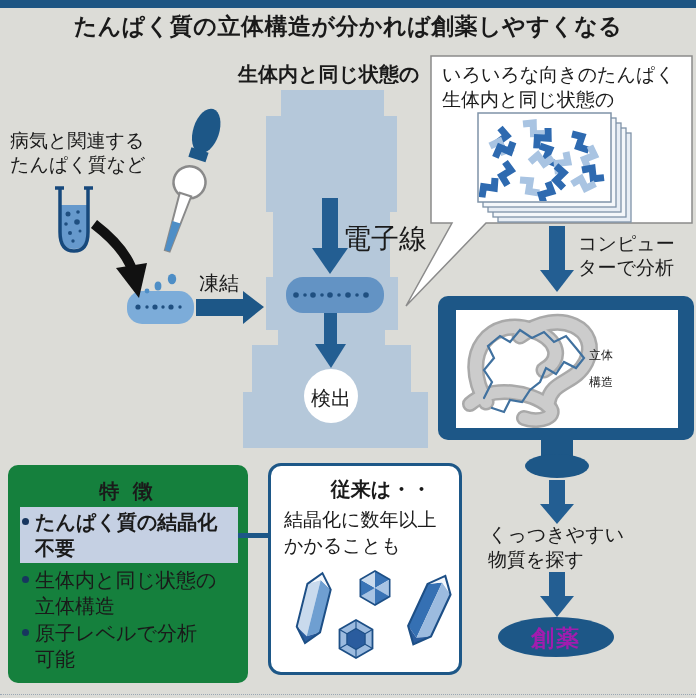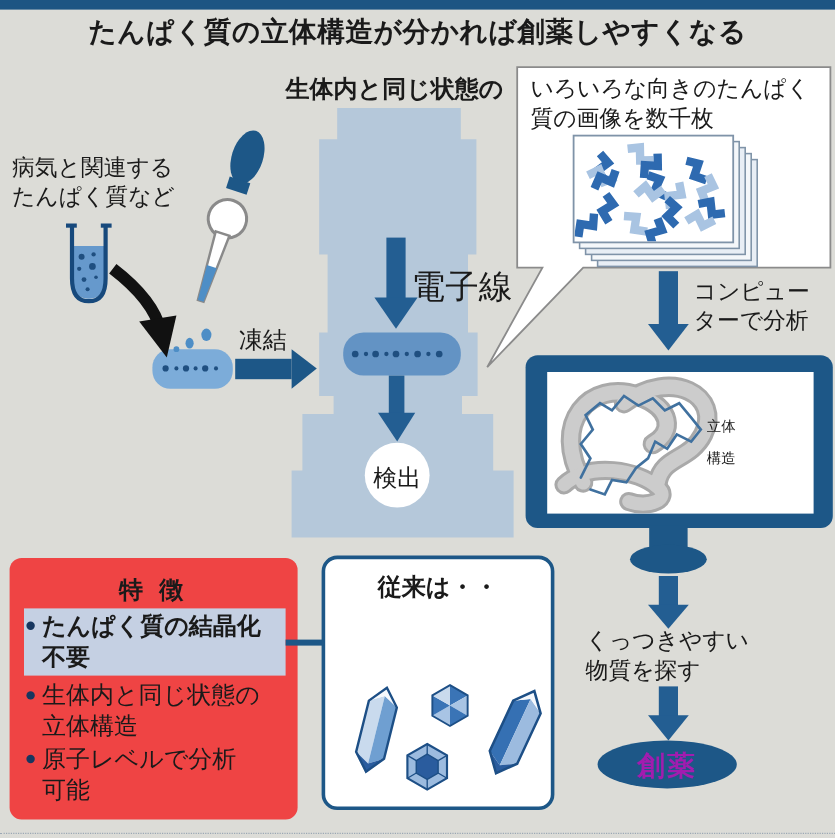--- a/index.html
+++ b/index.html
@@ -13,30 +13,30 @@
   .scope-label{left:238px;top:61px;font-size:20px;font-weight:bold;}
   .sample-label{left:10px;top:129px;font-size:19px;font-weight:500;line-height:24px;}
   .freeze-label{left:199px;top:270px;font-size:20px;font-weight:500;}
   .electron-label{left:343px;top:220px;font-size:28px;font-weight:500;}
   .detect-label{left:303px;top:385px;width:56px;text-align:center;font-size:20px;}
   .images-label{left:442px;top:62px;font-size:19px;line-height:25px;}
   .computer-label{left:578px;top:232px;font-size:19px;line-height:24px;}
   .structure-label{left:589px;top:342px;font-size:12px;line-height:27px;}
   .search-label{left:488px;top:522px;font-size:19px;line-height:25px;}
   .drug-label{left:498px;top:623px;width:116px;text-align:center;font-size:23px;font-weight:bold;color:#a21caf;letter-spacing:2px;}
-  .features-box{position:absolute;left:8px;top:465px;width:240px;height:218px;background:#ef4444;border-radius:10px;z-index:2;}
+  .features-box{position:absolute;left:8px;top:465px;width:240px;height:218px;background:#15803d;border-radius:10px;z-index:2;}
   .features-title{position:absolute;left:0;top:13px;width:100%;text-align:center;font-size:20px;font-weight:bold;letter-spacing:4px;}
   .feat-hl{position:absolute;left:12px;top:42px;width:218px;height:56px;background:#c5d0e3;}
   .feat-item{position:absolute;font-size:20px;line-height:26px;}
   .feat-item .dot{position:absolute;left:-13px;top:9px;width:7px;height:7px;border-radius:50%;background:#17365f;}
   .fi1{left:27px;top:44px;font-weight:bold;}
   .fi2{left:27px;top:102px;}
   .fi3{left:27px;top:155px;}
   .conv-box{position:absolute;left:268px;top:463px;width:188px;height:206px;background:#fff;border:3px solid #1d5787;border-radius:13px;z-index:2;}
-  .conv-title{position:absolute;left:0;top:10px;width:100%;text-align:center;font-size:20px;font-weight:bold;}
+  .conv-title{position:absolute;left:16px;top:10px;width:100%;text-align:center;font-size:20px;font-weight:bold;}
   .conv-body{position:absolute;left:13px;top:41px;font-size:19px;line-height:26px;}
   .conv-crystals{position:absolute;left:0;top:98px;}
   .connector{position:absolute;left:238px;top:533px;width:32px;height:5px;background:#1d5787;z-index:3;}
   .bottom-dots{position:absolute;left:0;top:694px;width:696px;height:0;border-top:1px dotted #9aa7b4;z-index:2;}
 </style>
 </head>
 <body>
 
 <div class="stage">
   <div class="topbar"></div>
@@ -199,21 +199,21 @@
   </svg>
 
   <div class="txt title">たんぱく質の立体構造が分かれば創薬しやすくなる</div>
   <div class="txt scope-label">生体内と同じ状態の</div>
   <div class="txt sample-label ml">病気と関連する
 たんぱく質など</div>
   <div class="txt freeze-label">凍結</div>
   <div class="txt electron-label">電子線</div>
   <div class="txt detect-label">検出</div>
   <div class="txt images-label ml">いろいろな向きのたんぱく
-質の画像を数千枚</div>
+生体内と同じ状態の</div>
   <div class="txt computer-label ml">コンピュー
 ターで分析</div>
   <div class="txt structure-label ml">立体
  構造</div>
   <div class="txt search-label ml">くっつきやすい
 物質を探す</div>
   <div class="txt drug-label">創薬</div>
 
   <div class="features-box">
     <div class="features-title">特 徴</div>
@@ -230,20 +230,22 @@
     </div>
     <div class="feat-item fi3">
       <span class="dot"></span>
       <div class="ml">原子レベルで分析
 可能</div>
     </div>
   </div>
 
   <div class="conv-box">
     <div class="conv-title">従来は・・</div>
+    <div class="conv-body ml">結晶化に数年以上
+かかることも</div>
     <svg class="conv-crystals" width="188" height="105" viewBox="0 0 188 105">
 
       <g transform="translate(42,47) rotate(14)">
         <polygon points="-12,-25 0,-32 0,26 -12,19" fill="#c9daed"></polygon>
         <polygon points="0,-32 12,-25 12,19 0,26" fill="#6f9fd1"></polygon>
         <polygon points="-12,-25 0,-39 12,-25 0,-32" fill="#f5f8fc"></polygon>
         <polygon points="-12,19 0,26 12,19 0,33" fill="#2a5c9e"></polygon>
         <path d="M-12,-25 L0,-39 L12,-25 L12,19 L0,33 L-12,19 Z" fill="none" stroke="#1d4f86" stroke-width="2"></path>
       </g>
 

